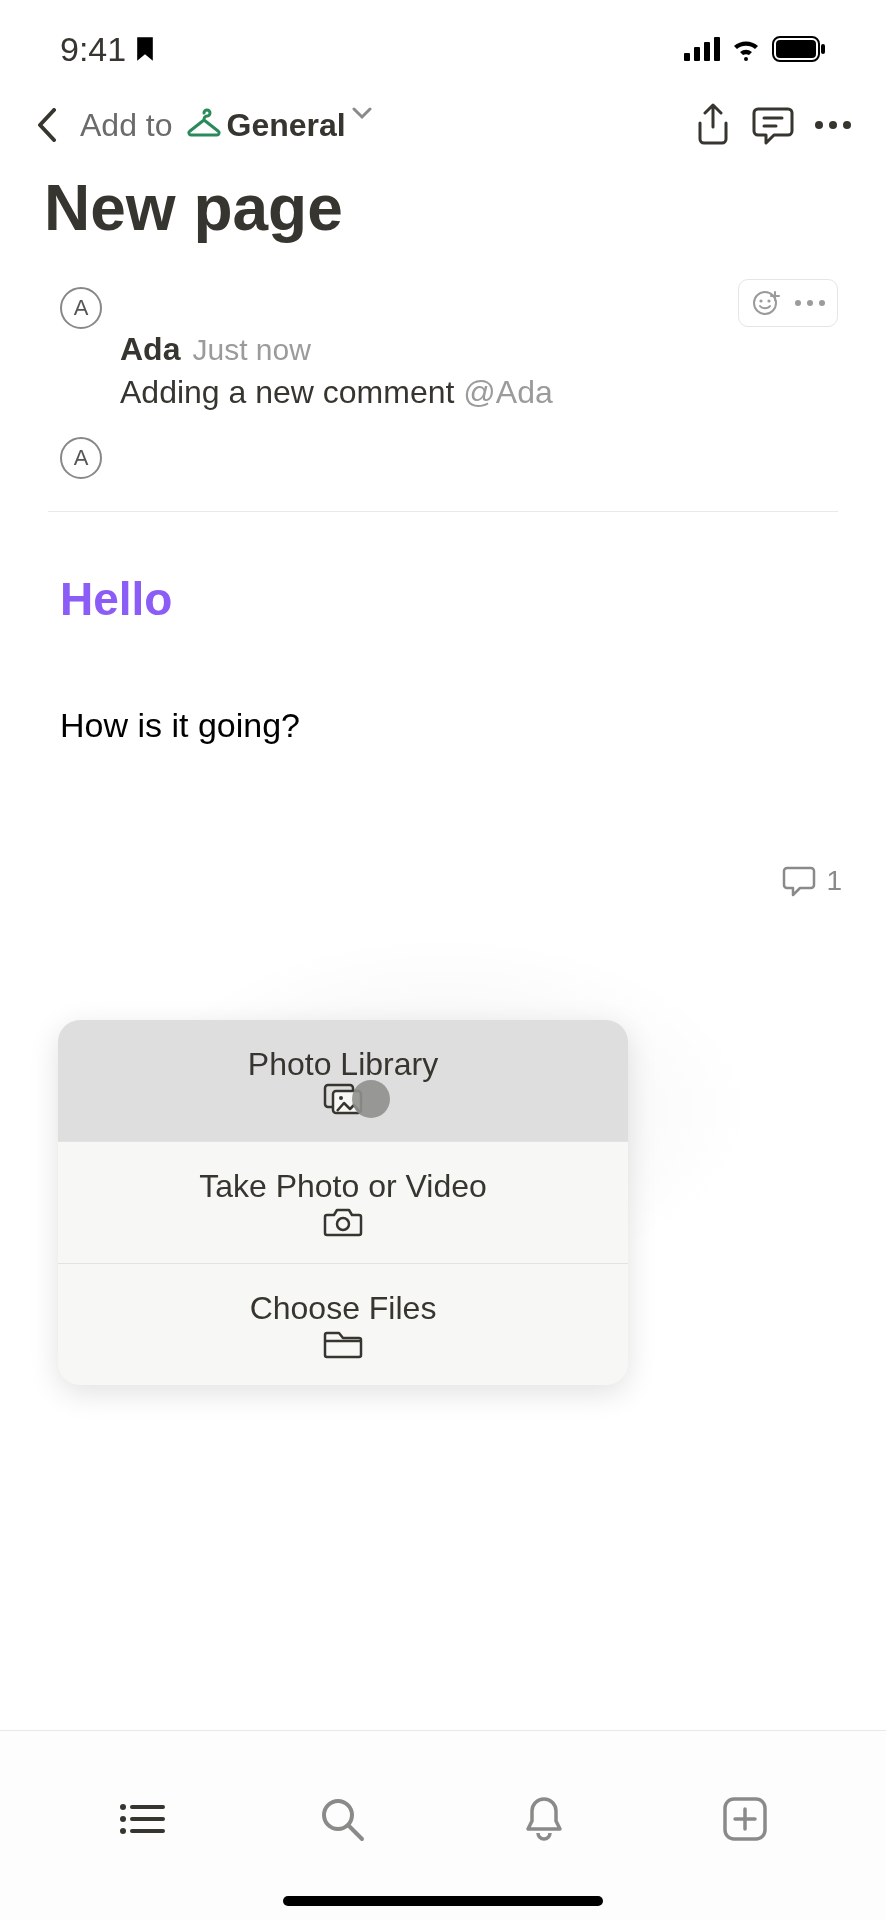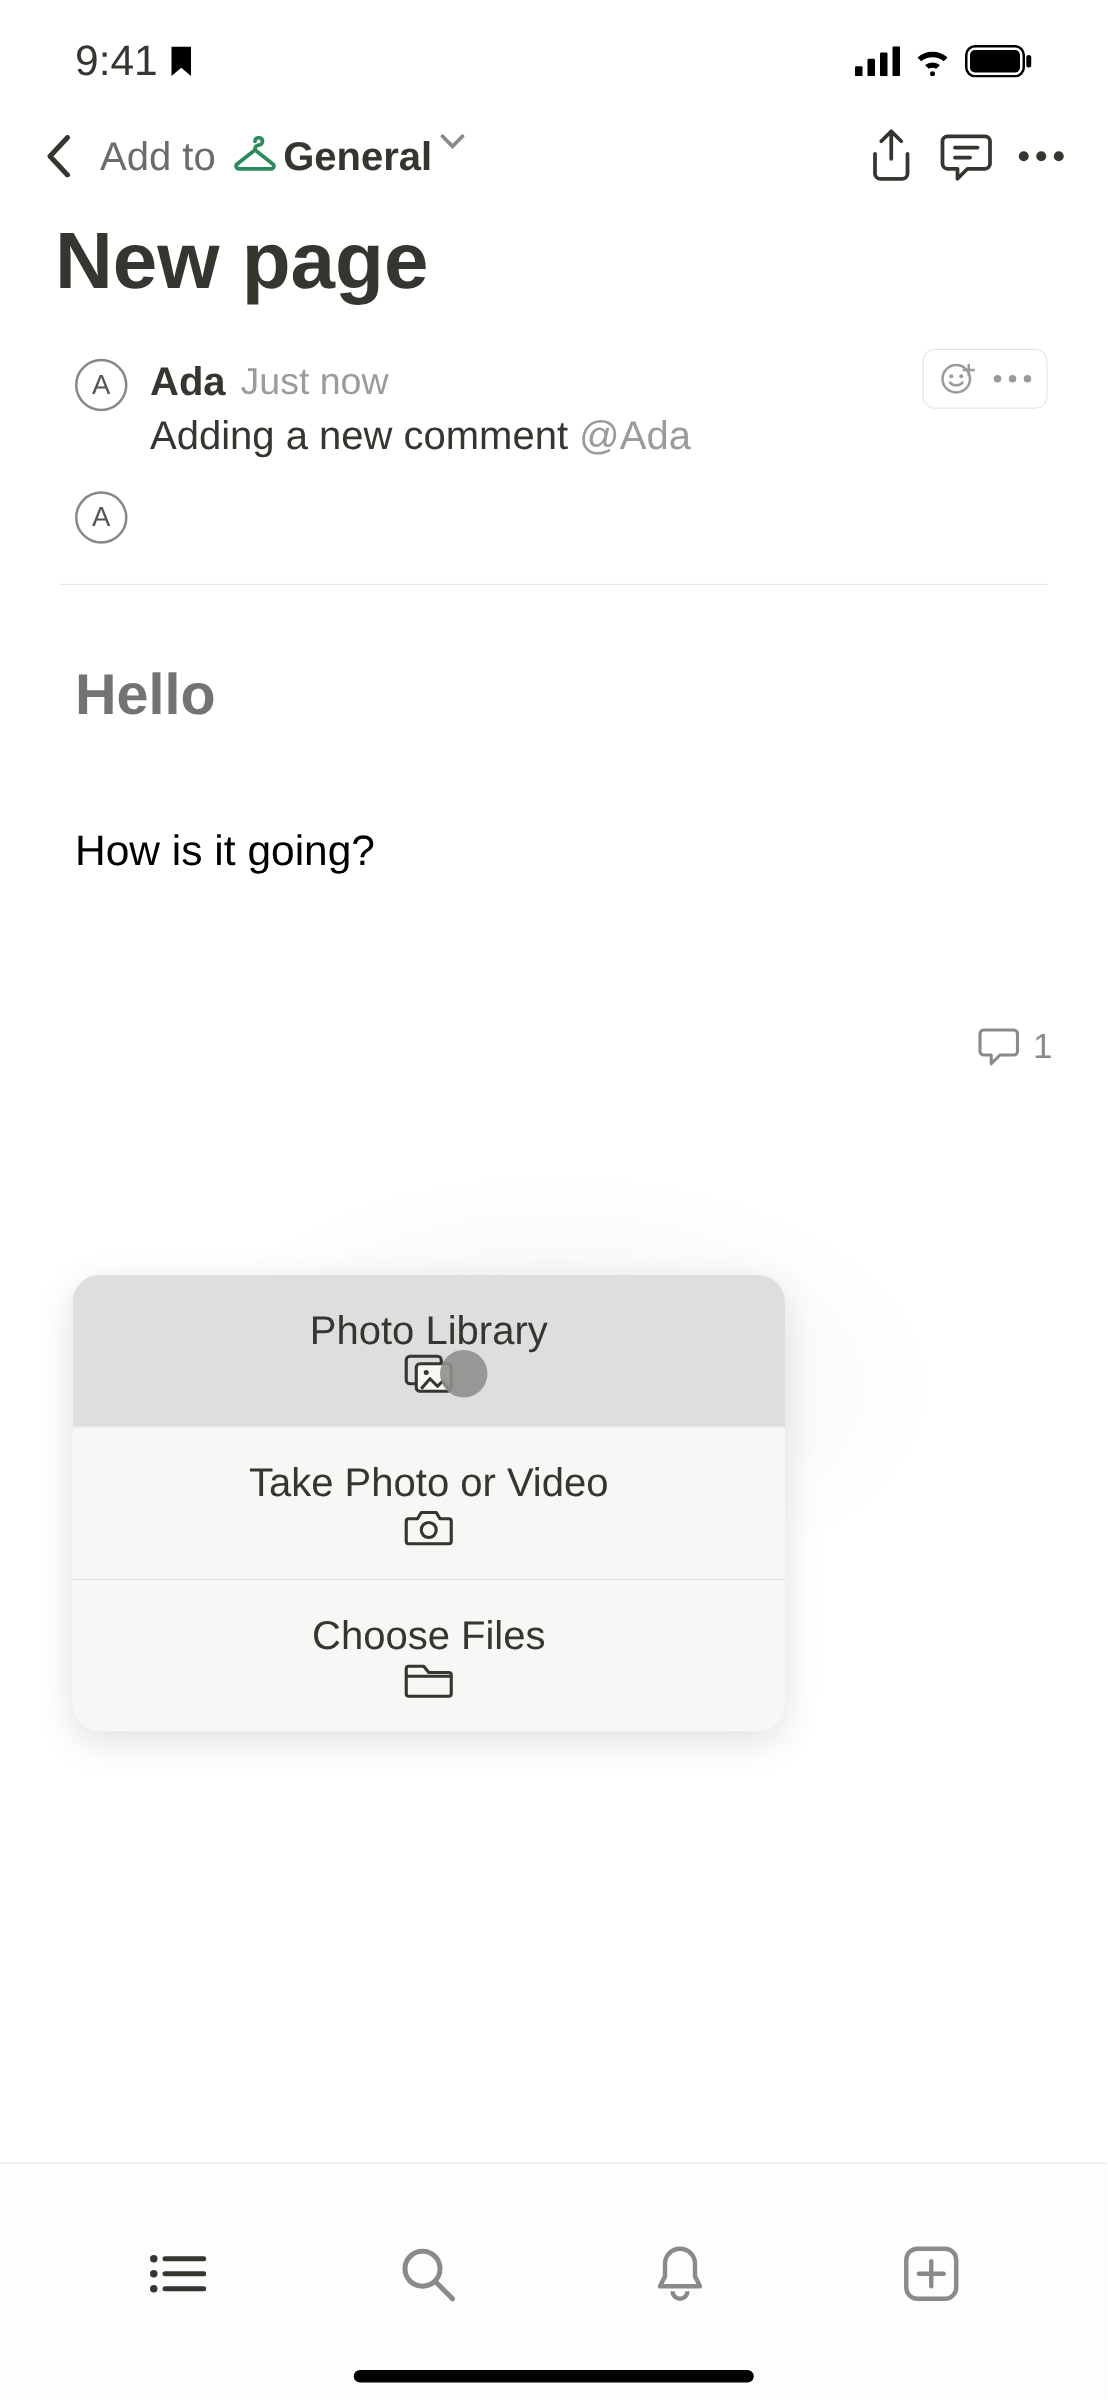--- a/index.html
+++ b/index.html
@@ -24,37 +24,37 @@
   .dots { display:flex; gap:6px; align-items:center;}
   .dots span { width:8px; height:8px; background:#37352f; border-radius:50%; }
 
   
   .page-title { font-size: 64px; font-weight: 700; color:#37352f; padding: 0 60px 24px 44px; line-height:1.1; }
 
   
   .comment-block { padding: 20px 48px 0 60px; }
   .comment-row { display:flex; align-items:flex-start; gap:18px; position:relative; }
   .avatar-circle { width:42px; height:42px; border:2px solid #888; border-radius:50%; display:flex; align-items:center; justify-content:center; font-size:22px; color:#555; font-weight:500; flex-shrink:0; }
-  .comment-body { flex:1; }
+  .comment-body { flex:1;margin-top:44px; }
   .comment-header { display:flex; align-items:center; gap:12px; }
   .comment-author { font-size:32px; font-weight:600; color:#37352f; }
   .comment-time { font-size:30px; color:#9b9b9b; }
   .comment-text { font-size:32px; color:#37352f; margin-top:6px; }
   .mention { color:#9b9b9b; }
   .comment-actions { position:absolute; right:0; top:-8px; border:1px solid #e5e5e3; border-radius:10px; padding:8px 12px; background:#fff; display:flex; align-items:center; gap:14px; }
   .comment-actions svg { color:#9b9b9b; display:block;}
   .comment-actions .dots span{ background:#9b9b9b; width:6px; height:6px;}
   .add-comment-row { display:flex; align-items:center; gap:18px; margin-top:26px; }
   .add-comment-placeholder { font-size:30px; color:#b8b8b6; }
 
   .divider { height:1px; background:#e9e9e7; margin: 32px 48px 0 48px; }
 
   
   .content { padding: 60px 60px 0 60px; }
-  .content-hello { font-size:46px; font-weight:600; color:#737373; margin-bottom: 80px; }
+  .content-hello { font-size:46px; font-weight:600; color:#8b5cf6; margin-bottom: 80px; }
   .content-line { font-size:34px; color:#000000; }
 
   .comment-indicator { display:flex; align-items:center; gap:10px; justify-content:flex-end; padding: 120px 44px 0 0; color:#8a8a88; font-size:28px; }
   .comment-indicator svg { color:#8a8a88; }
 
   
   .action-sheet { position:absolute; left:58px; top:1020px; width:570px; background:#f7f7f5; border-radius:22px; box-shadow: 0 8px 30px rgba(0,0,0,0.12); overflow:hidden; }
   .sheet-item { display:flex; align-items:center; justify-content:space-between; padding: 26px 34px; font-size:32px; color:#37352f;flex-direction:column; }
   .sheet-item.selected { background:#dedede; }
   .sheet-sep { height:1px; background:#e3e3e1; }

